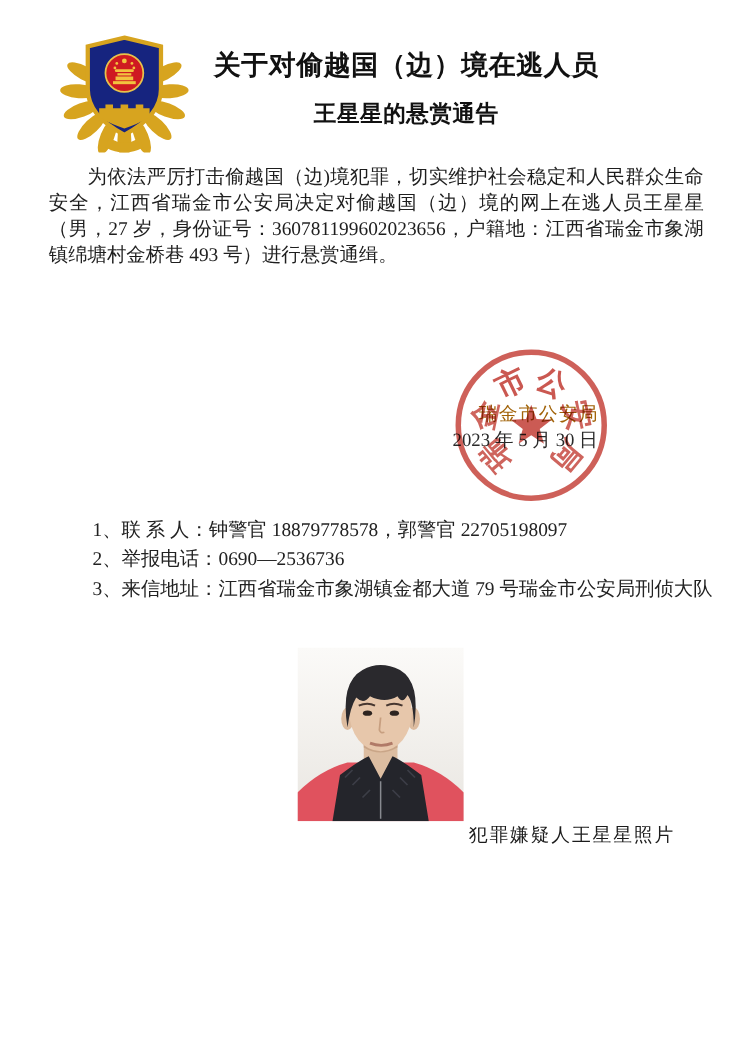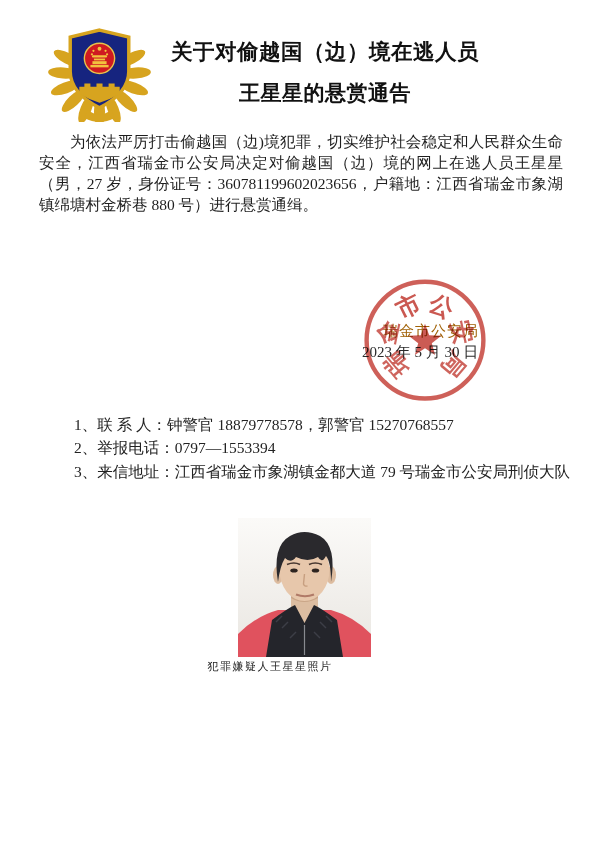--- a/index.html
+++ b/index.html
@@ -11,21 +11,21 @@
     font-family:"Liberation Serif","DejaVu Serif",serif;
     color:#1e1e1e;
     overflow:hidden;
   }
   .emblem{position:absolute;left:47px;top:25px;width:105px;height:97px;}
   .title-block{
     position:absolute;left:95px;top:40px;width:460px;
     text-align:center;font-weight:bold;color:#111;
   }
   .title-line1{font-size:21.5px;line-height:1.15;letter-spacing:0.5px;}
-  .title-line2{font-size:21px;line-height:1.15;margin-top:16px;letter-spacing:0.5px;}
+  .title-line2{font-size:18px;line-height:1.15;margin-top:16px;letter-spacing:0.5px;}
   .body-text{
     position:absolute;left:39px;top:131px;width:524px;
     font-size:15.5px;line-height:21px;text-align:justify;
   }
   .body-text p{margin:0;text-indent:2em;}
   .sign-issuer{
     position:absolute;left:383px;top:322px;
     font-size:15px;letter-spacing:1px;color:#a16207;z-index:1;
   }
   .sign-date{
@@ -40,21 +40,21 @@
     font-family:"Liberation Serif","DejaVu Serif",serif;
     font-weight:bold;
   }
   .contact-list{
     position:absolute;left:74px;top:413px;width:500px;
     font-size:15.5px;line-height:23.4px;color:#222;
   }
   .photo{position:absolute;left:238px;top:518px;width:133px;height:139px;}
   .photo-caption{
     position:absolute;left:0;top:659px;width:540px;
-    text-align:center;font-size:11px;letter-spacing:1.5px;color:#1b1b1b;
+    text-align:right;font-size:15px;letter-spacing:1.5px;color:#1b1b1b;
   }
 </style>
 </head>
 <body>
 
 <div class="page">
 
   <svg class="emblem" viewBox="0 0 104 96" aria-hidden="true">
     <g fill="#d7a41f">
       <ellipse cx="0" cy="-36" rx="5.5" ry="15" transform="translate(52,50) rotate(62)"></ellipse>
@@ -85,42 +85,42 @@
     </g>
     <path d="M32,68 L32,61 L37,61 L37,58 L43,58 L43,61 L49,61 L49,58 L55,58 L55,61 L61,61 L61,58 L67,58 L67,61 L72,61 L72,68 Q62,74 52,77 Q42,74 32,68 Z" fill="#d7a41f"></path>
   </svg>
 
   <div class="title-block">
     <div class="title-line1">关于对偷越国（边）境在逃人员</div>
     <div class="title-line2">王星星的悬赏通告</div>
   </div>
 
   <div class="body-text">
-    <p>为依法严厉打击偷越国（边)境犯罪，切实维护社会稳定和人民群众生命安全，江西省瑞金市公安局决定对偷越国（边）境的网上在逃人员王星星（男，27 岁，身份证号：360781199602023656，户籍地：江西省瑞金市象湖镇绵塘村金桥巷 880 号）进行悬赏通缉。</p>
+    <p>为依法严厉打击偷越国（边)境犯罪，切实维护社会稳定和人民群众生命安全，江西省瑞金市公安局决定对偷越国（边）境的网上在逃人员王星星（男，27 岁，身份证号：360781199602023656，户籍地：江西省瑞金市象湖镇绵塘村金桥巷 493 号）进行悬赏通缉。</p>
   </div>
 
   <div class="sign-issuer">瑞金市公安局</div>
   <div class="sign-date">2023 年 5 月 30 日</div>
 
   <svg class="seal" viewBox="0 0 140 140" aria-hidden="true">
     <circle cx="70" cy="67" r="61" fill="none" stroke="#c13a31" stroke-width="4.6" opacity="0.88"></circle>
     <polygon points="70,50 74.4,61.9 87.1,62.4 77.1,70.3 80.6,82.6 70,75.5 59.4,82.6 62.9,70.3 52.9,62.4 65.6,61.9" fill="#c13a31" opacity="0.9"></polygon>
     <g fill="#c13a31" font-size="25" text-anchor="middle">
       <text x="70" y="36" transform="rotate(-130 70 67)" opacity="0.85">瑞</text>
       <text x="70" y="36" transform="rotate(-78 70 67)" opacity="0.85">金</text>
       <text x="70" y="36" transform="rotate(-26 70 67)" opacity="0.92">市</text>
       <text x="70" y="36" transform="rotate(26 70 67)" opacity="0.92">公</text>
       <text x="70" y="36" transform="rotate(78 70 67)" opacity="0.85">安</text>
       <text x="70" y="36" transform="rotate(130 70 67)" opacity="0.85">局</text>
     </g>
   </svg>
 
   <div class="contact-list">
-    <div>1、联 系 人：钟警官 18879778578，郭警官 15270768557</div>
-    <div>2、举报电话：0797—1553394</div>
+    <div>1、联 系 人：钟警官 18879778578，郭警官 22705198097</div>
+    <div>2、举报电话：0690—2536736</div>
     <div>3、来信地址：江西省瑞金市象湖镇金都大道 79 号瑞金市公安局刑侦大队</div>
   </div>
 
   <svg class="photo" viewBox="0 0 133 139" aria-hidden="true">
     <defs>
       <linearGradient id="pbg" x1="0" y1="0" x2="0" y2="1">
         <stop offset="0" stop-color="#fbfaf8"></stop>
         <stop offset="1" stop-color="#e9e6e1"></stop>
       </linearGradient>
     </defs>

